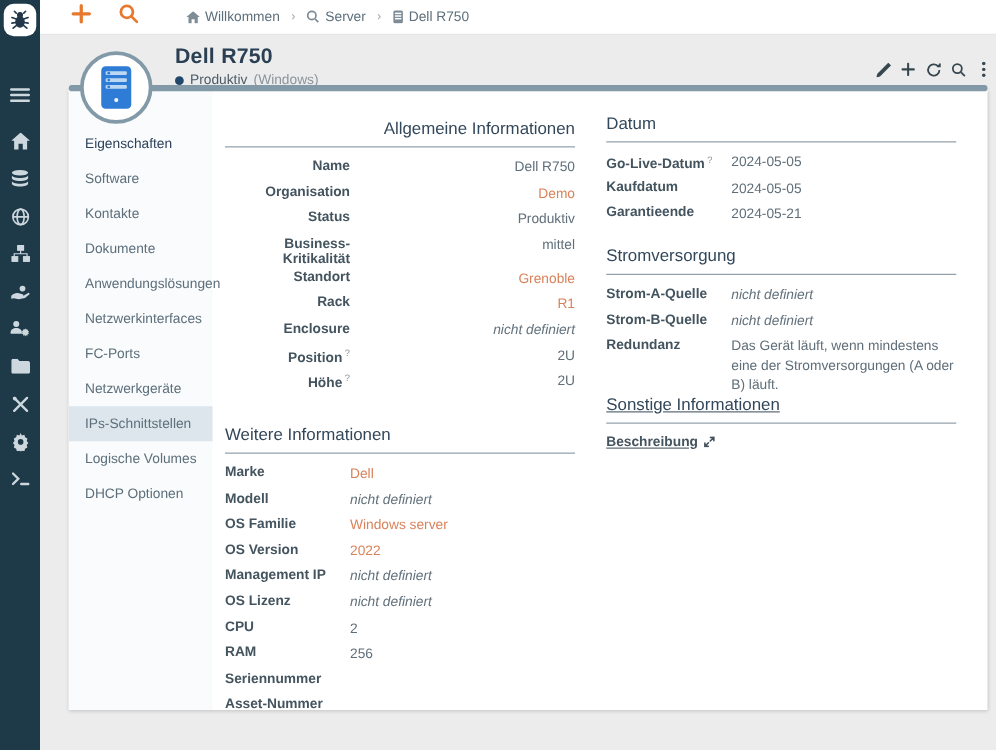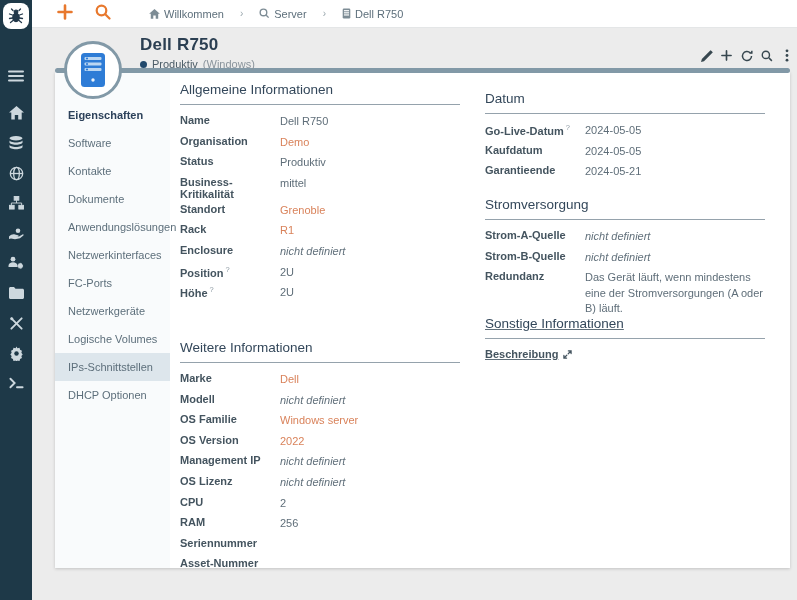--- a/index.html
+++ b/index.html
@@ -14,21 +14,21 @@
   .sidebar { position:absolute; left:0; top:0; width:32px; height:600px; background:#1e3948; z-index:6; }
   .logo-box { position:absolute; left:3px; top:3px; width:26px; height:26px; background:#fff; border-radius:8px;
               display:flex; align-items:center; justify-content:center; }
   .side-ic { position:absolute; left:0; width:32px; height:18px; display:flex; align-items:center; justify-content:center; color:#cdd8de; }
   .side-ic svg { display:block; }
   
   .topbar { position:absolute; left:32px; top:0; width:765px; height:28px; background:#ffffff;
             border-bottom:1px solid #e4e6e7; display:flex; align-items:center; z-index:5; }
   .tb-plus { margin-left:25px; }
   .tb-search { margin-left:22px; }
-  .breadcrumb { display:flex; align-items:center; margin-left:38px; font-size:11px; color:#5d6f7b; gap:12px; }
+  .breadcrumb { display:flex; align-items:center; margin-left:38px; font-size:11px; color:#5d6f7b; gap:5px; }
   .crumb { display:flex; align-items:center; gap:4px; }
   .crumb-sep { color:#9aa7ae; font-size:10px; padding:0 4px; }
   
   .rec-header { position:absolute; left:140px; top:35px; z-index:4; }
   .rec-title { font-size:17px; font-weight:600; color:#2b3f52; letter-spacing:.2px; }
   .rec-status { display:flex; align-items:center; gap:5px; margin-top:3px; font-size:11px; }
   .status-dot { width:7px; height:7px; border-radius:50%; background:#21486b; }
   .status-label { color:#4b5b66; }
   .status-type { color:#8a949c; }
   .rec-actions { position:absolute; left:700px; top:49px; display:flex; align-items:center; gap:7px; z-index:4; color:#37474f; }
@@ -36,33 +36,33 @@
   
   .avatar { position:absolute; left:64px; top:41px; width:58px; height:58px; border-radius:50%;
             background:#fff; border:3px solid #8299a7; z-index:4; display:flex; align-items:center; justify-content:center; }
   
   .card-topbar { position:absolute; left:55px; top:68px; width:735px; height:5px; background:#8299a7; border-radius:3px; z-index:3; }
   .card { position:absolute; left:55px; top:72px; width:735px; height:496px; background:#fff;
           box-shadow:0 1px 3px rgba(0,0,0,.18); z-index:2; }
   
   .card-menu { position:absolute; left:0; top:0; width:115px; height:100%; background:#f9fbfc; padding-top:29px; }
   .menu-item { height:28px; line-height:28px; padding-left:13px; font-size:11px; color:#5d6f7b; cursor:pointer; white-space:nowrap; }
-  .menu-item.active { color:#2c415a; font-weight:bold; }
+  .menu-item.active { color:#2c415a; font-weight:normal; }
   .menu-item.hover { background:#dde6ec; }
   .sec-title { font-size:13.5px; color:#33475a; padding-bottom:7px; border-bottom:1px solid #95a2ac; }
   .fields { margin-top:6px; }
   .frow { display:flex; min-height:20.6px; align-items:flex-start; padding-top:3px; font-size:11px; }
   .flabel { width:100px; flex:none; font-weight:bold; color:#44545f; }
   .fvalue { flex:1; color:#5f6e79; line-height:1.4; }
   .fvalue.v-link { color:#d9825a; cursor:pointer; }
   .fvalue.v-undef { font-style:italic; color:#61707b; }
   .flabel sup { font-size:7.5px; color:#8a97a0; font-weight:normal; margin-left:2px; }
   .expand-ic { margin-left:5px; position:relative; top:1px; }
   
-  .s-allgemein { position:absolute; left:125px; top:10px;  width:280px; }
+  .s-allgemein { position:absolute; left:125px; top:23px;  width:280px;text-align:right; }
   .s-weitere   { position:absolute; left:125px; top:268px; width:280px; }
   .s-datum     { position:absolute; left:430px; top:19px;  width:280px; }
   .s-strom     { position:absolute; left:430px; top:125px; width:280px; }
   .s-sonstige  { position:absolute; left:430px; top:244px; width:280px;text-decoration:underline; }
 </style>
 </head>
 <body>
 
 <div class="sidebar">
   <div class="logo-box">
@@ -244,22 +244,22 @@
 
   <div class="card-menu">
     <div class="menu-item active">Eigenschaften</div>
     <div class="menu-item">Software</div>
     <div class="menu-item">Kontakte</div>
     <div class="menu-item">Dokumente</div>
     <div class="menu-item">Anwendungslösungen</div>
     <div class="menu-item">Netzwerkinterfaces</div>
     <div class="menu-item">FC-Ports</div>
     <div class="menu-item">Netzwerkgeräte</div>
+    <div class="menu-item hover">IPs-Schnittstellen</div>
     <div class="menu-item">Logische Volumes</div>
-    <div class="menu-item hover">IPs-Schnittstellen</div>
     <div class="menu-item">DHCP Optionen</div>
   </div>
 
   <div class="s-allgemein">
     <div class="sec-title">Allgemeine Informationen</div>
     <div class="fields">
       <div class="frow">
         <span class="flabel"><span>Name</span></span>
         <span class="fvalue">Dell R750</span>
       </div>

